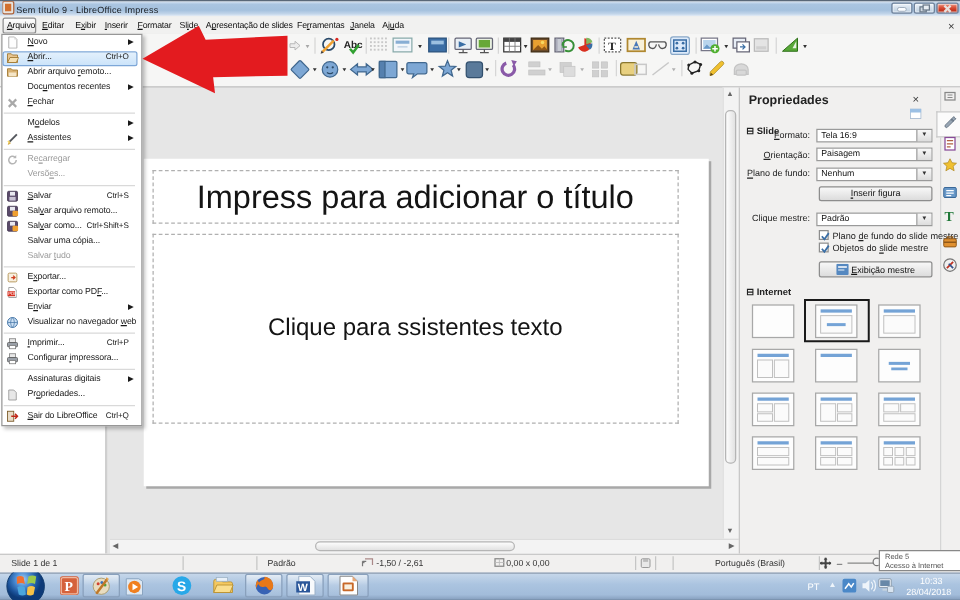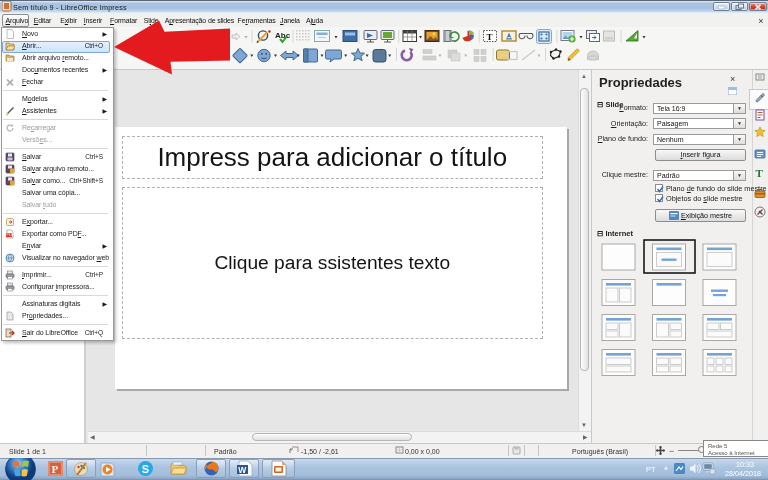--- a/index.html
+++ b/index.html
@@ -17,21 +17,21 @@
 #titleph{left:121.5px;top:135.5px;width:421.5px;height:43px;border:1px dashed #b0b0b0;display:flex;align-items:center;justify-content:center;font-size:26px;color:#141414}
 #contentph{left:121.5px;top:186.5px;width:421.5px;height:152.5px;border:1px dashed #b0b0b0;display:flex;align-items:center;justify-content:center;font-size:19.2px;color:#141414}
 #vscroll{left:578px;top:70px;width:13px;height:361px;background:#f3f3f3;border-left:1px solid #dcdcdc}
 #vthumb{left:580px;top:88px;width:9px;height:283px;background:linear-gradient(90deg,#fdfdfd,#e2e2e2);border:1px solid #b5b5b5;border-radius:4px}
 #hscroll{left:88px;top:431px;width:504px;height:12px;background:#f3f3f3;border-top:1px solid #dcdcdc}
 #hthumb{left:252px;top:433px;width:160px;height:8px;background:linear-gradient(180deg,#fdfdfd,#e2e2e2);border:1px solid #b5b5b5;border-radius:4px}
 .sarrow{position:absolute;font-size:6px;color:#666;line-height:12px}
 #sidebar{left:591px;top:70px;width:161px;height:373px;background:#f1f0ef;border-left:1px solid #c8c8c8}
 #tabstrip{left:752px;top:70px;width:16px;height:373px;background:#f1f0ef;border-left:1px solid #d5d5d5}
 #seltab{left:749px;top:89px;width:19px;height:21px;background:#fbfbfb;border:1px solid #c8c8c8;border-right:none}
-.phead{font-weight:bold;font-size:13px;color:#222}
+.phead{font-weight:bold;font-size:10px;color:#222}
 .plabel{position:absolute;font-size:7.2px;color:#222;text-align:right;height:10px;line-height:10px}
 .pselect{position:absolute;left:653px;width:93px;height:11px;background:#fff;border:1px solid #9a9a9a;font-size:7px;line-height:9px;padding-left:3px;color:#111}
 .pselect .dd{position:absolute;right:0;top:0;width:12px;height:100%;background:linear-gradient(#f8f8f8,#ddd);border-left:1px solid #9a9a9a;text-align:center;font-size:5px;line-height:9px;color:#333}
 .pbtn{position:absolute;left:655px;width:91px;height:12px;background:linear-gradient(#f8f8f8,#dcdcdc);border:1px solid #8d8d8d;border-radius:2px;font-size:7.2px;text-align:center;line-height:10px;color:#111}
 .cb{position:absolute;width:8px;height:8px;background:#fff;border:1px solid #8d8d8d}
 .cbt{position:absolute;font-size:7.3px;color:#222;height:9px;line-height:9px}
 #statusbar{left:0;top:443px;width:768px;height:15px;background:#f1f0ef;border-top:1px solid #c9c9c9;font-size:7px;color:#333}
 .st{position:absolute;top:447px;height:9px;line-height:9px;font-size:7px;color:#333}
 .stsep{position:absolute;top:445px;height:11px;width:1px;background:#c5c5c5}
 #taskbar{left:0;top:458px;width:768px;height:22px;background:linear-gradient(180deg,#c6d7ea 0%,#abc4e0 40%,#a2bcda 80%,#8aa3c2 96%,#70869f 100%);border-top:1px solid #8599b1}

